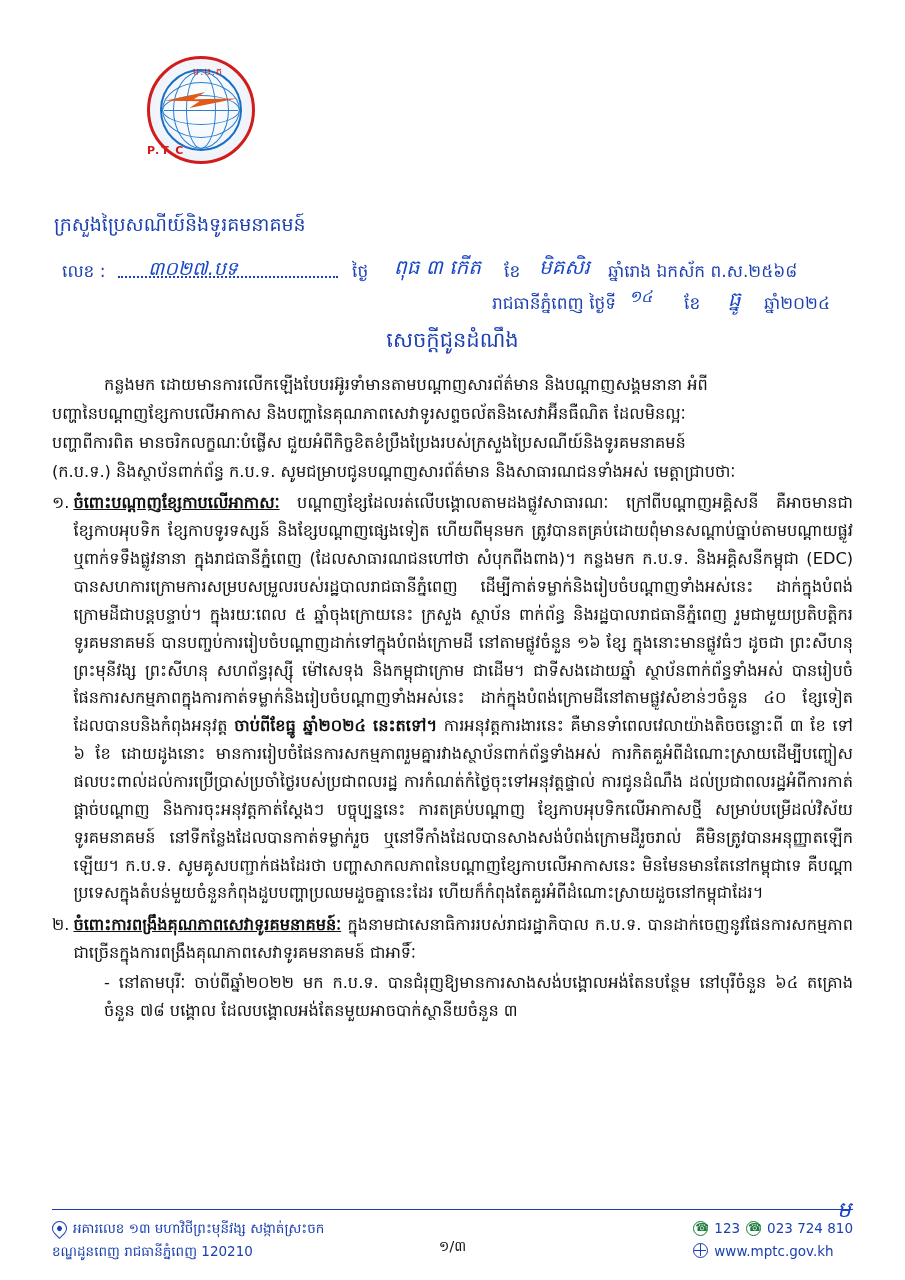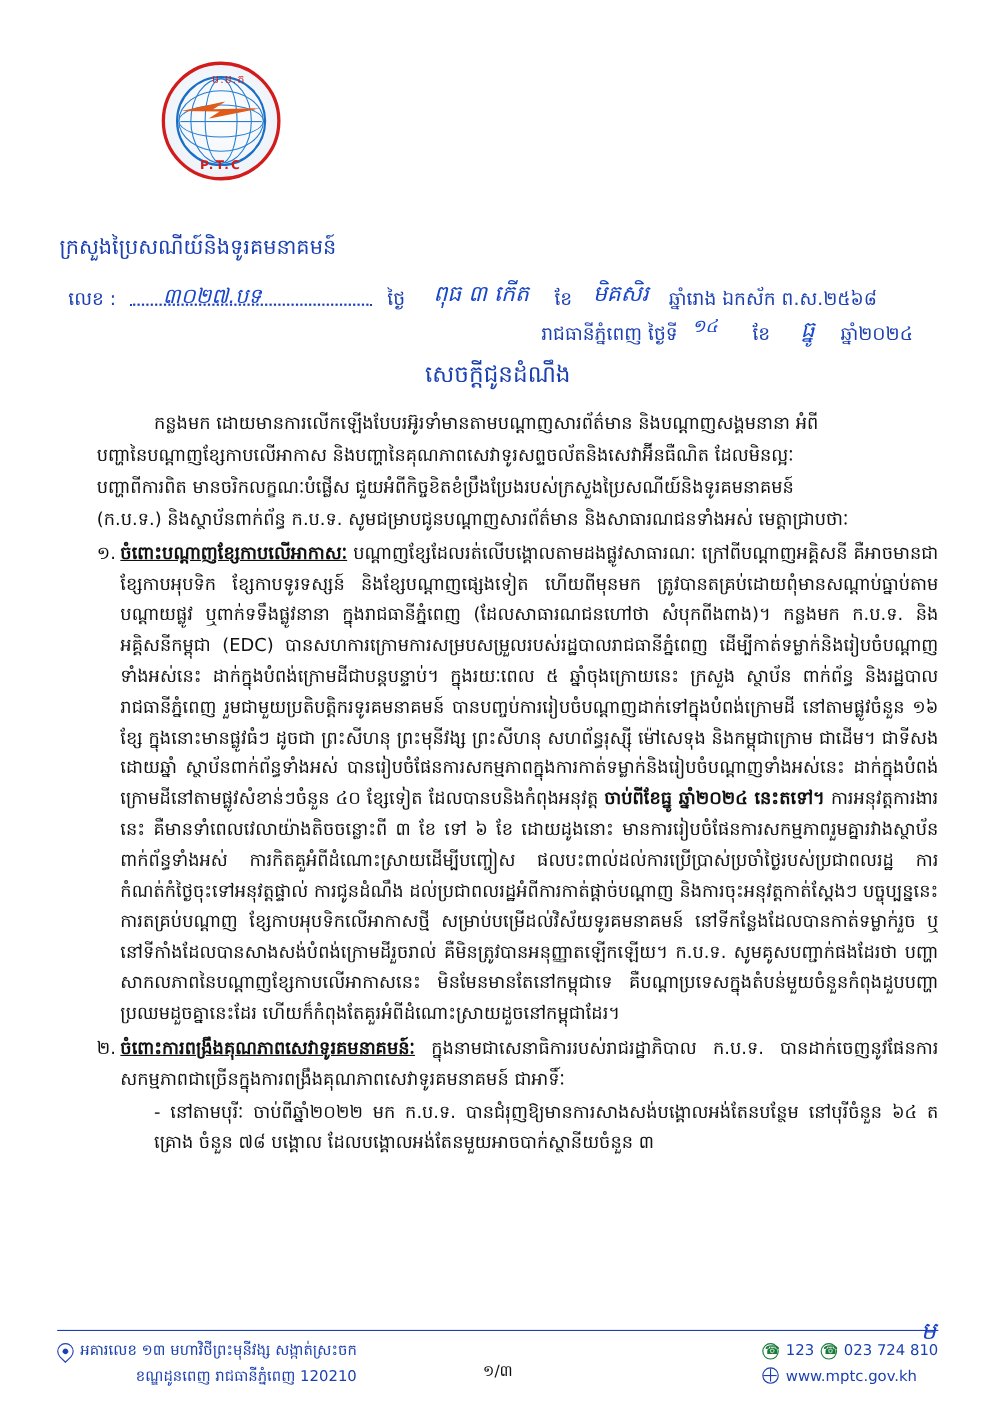--- a/index.html
+++ b/index.html
@@ -114,21 +114,20 @@
     position: absolute;
     left: 14px; right: 0; top: 9px;
     text-align: center;
     font-size: 10px;
     color: #d21b1b;
     letter-spacing: 1px;
   }
   .logo .bot-text {
     position: absolute;
     left: 0; right: 0; bottom: 7px;
-    text-align: center;
     font-size: 11px;
     color: #d21b1b;
     letter-spacing: 2px;
     font-weight: bold;
   }
 
   
   .ministry {
     font-size: 19px;
     color: #1a3fb0;
@@ -188,21 +187,20 @@
     color: #1a3fb0;
     margin: 4px 0 14px 0;
   }
 
   
   .body-text {
     font-size: 16.2px;
     line-height: 1.72;
     color: #111;
     text-align: justify;
-    margin-left: 36px;
   }
   .para { margin-bottom: 1px; }
   .para.indent { text-indent: 52px; }
   .b { font-weight: bold; }
   .u { text-decoration: underline; }
   .item {
     display: flex;
     margin-top: 4px;
   }
   .item .marker {
@@ -224,21 +222,21 @@
     border-top: 1px solid #1a3fb0;
     padding-top: 7px;
     font-size: 13.5px;
     color: #1a3fb0;
   }
   .footer .cols {
     display: flex;
     justify-content: space-between;
     align-items: flex-start;
   }
-  .footer .left { line-height: 1.65; text-align: right; }
+  .footer .left { line-height: 1.65; }
   .footer .right { line-height: 1.65; text-align: left; }
   .footer .row { display: flex; align-items: center; gap: 6px; }
   .footer .ico {
     display: inline-block;
     width: 15px; height: 15px;
     border-radius: 50%;
     border: 1.4px solid #1a7a3a;
     position: relative;
     flex: 0 0 auto;
   }

